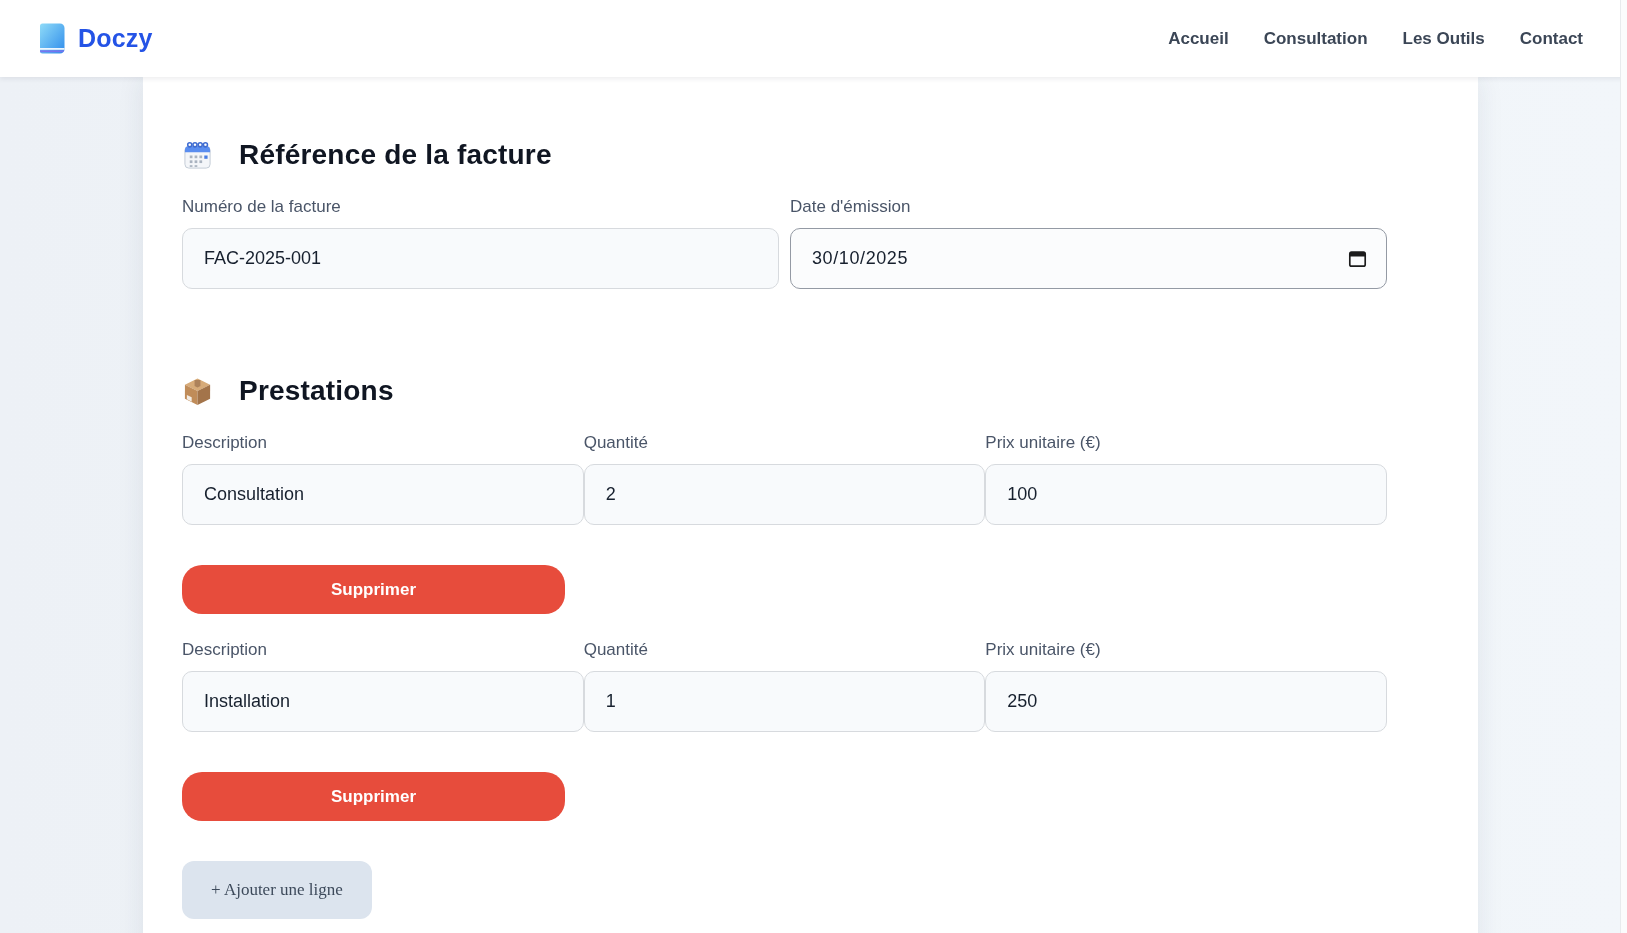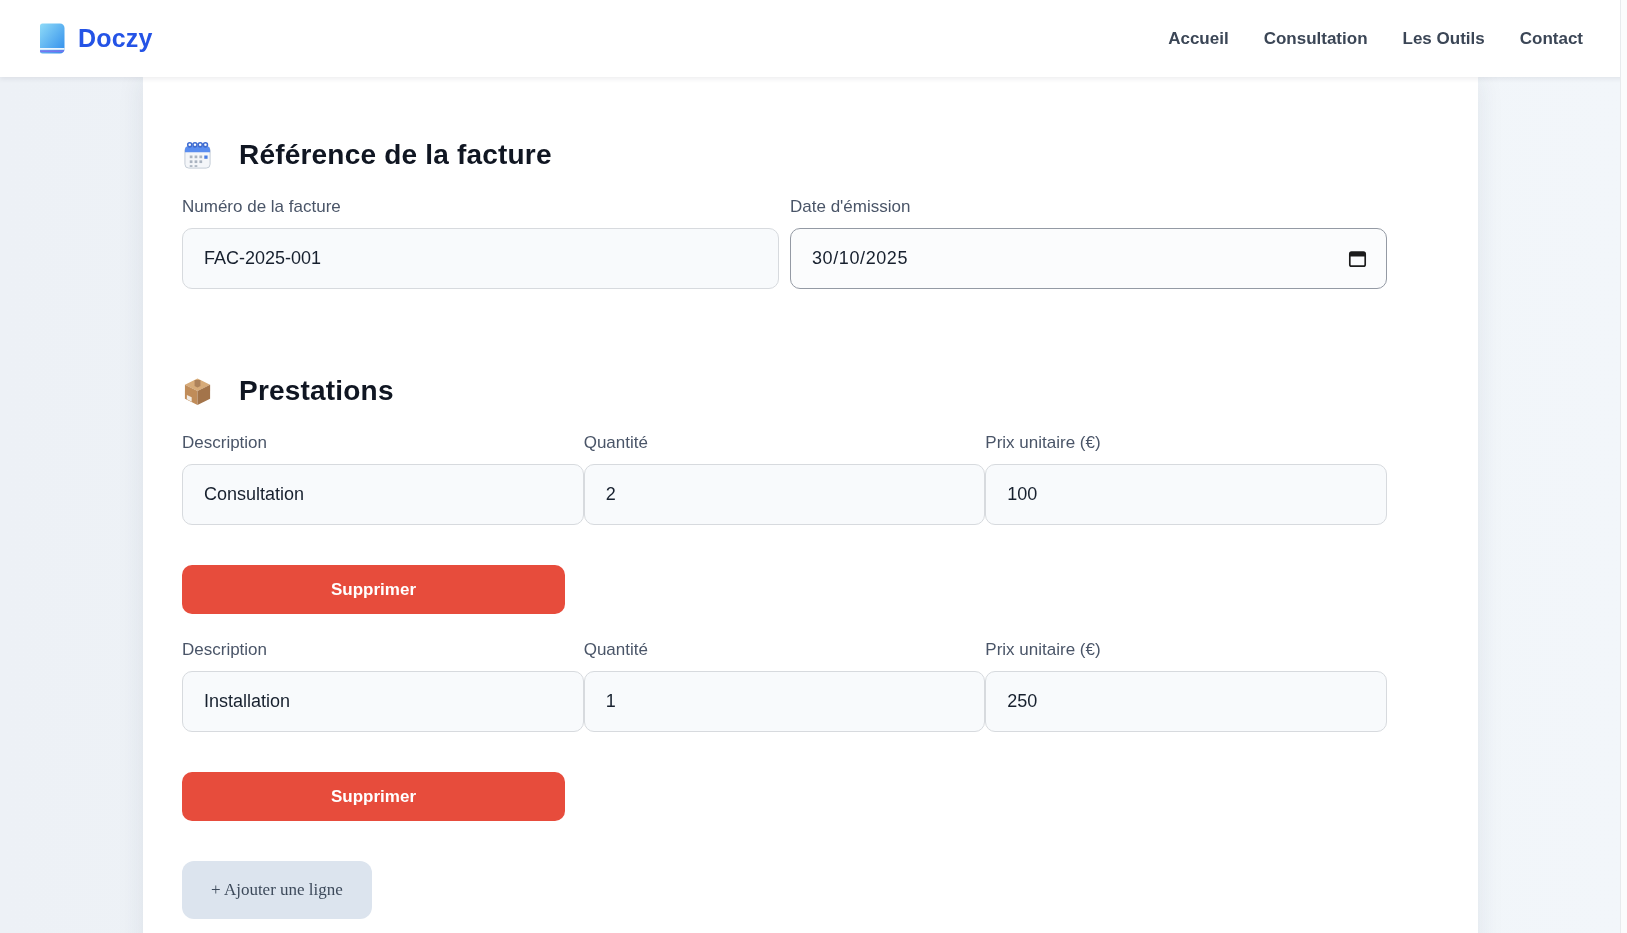--- a/index.html
+++ b/index.html
@@ -65,21 +65,21 @@
   }
   .input-date {
     border-color: var(--date-border, #949aa4);
     background: #fbfcfd;
     justify-content: space-between; cursor: pointer;
     letter-spacing: 0.6px; padding-right: 18px;
   }
 
   .btn-delete {
     margin-top: 40px; width: calc((100% - 56px) / 3); height: 49px;
-    border: none; border-radius: 10px;
+    border: none; border-radius: 20px;
     background: var(--delete-red, #e74c3c); color: #ffffff;
     font-size: 17px; font-weight: 700; cursor: pointer;
     font-family: "Liberation Sans", sans-serif;
   }
   .btn-add {
     margin-top: 40px; height: 58px; padding: 0 29px;
     border: none; border-radius: 12px;
     background: var(--add-button-bg, #dce4ee); color: #3d4a5b;
     font-size: 17px; cursor: pointer;
     font-family: Liberation Serif, serif;

